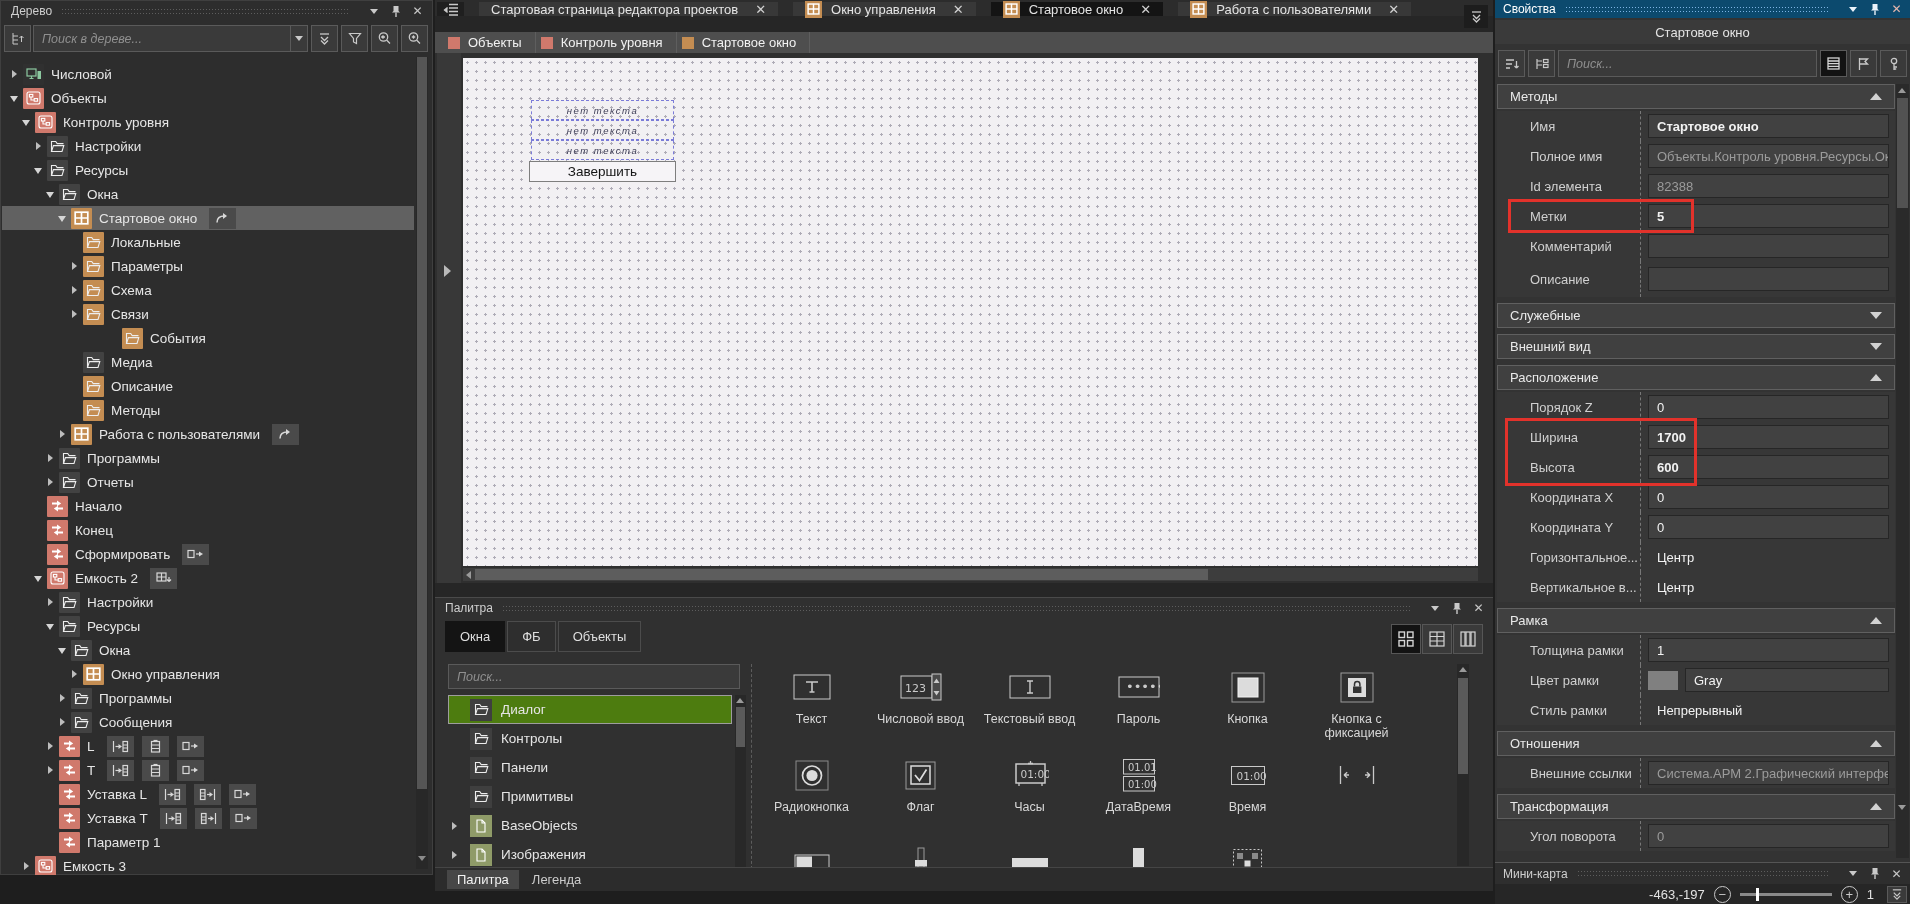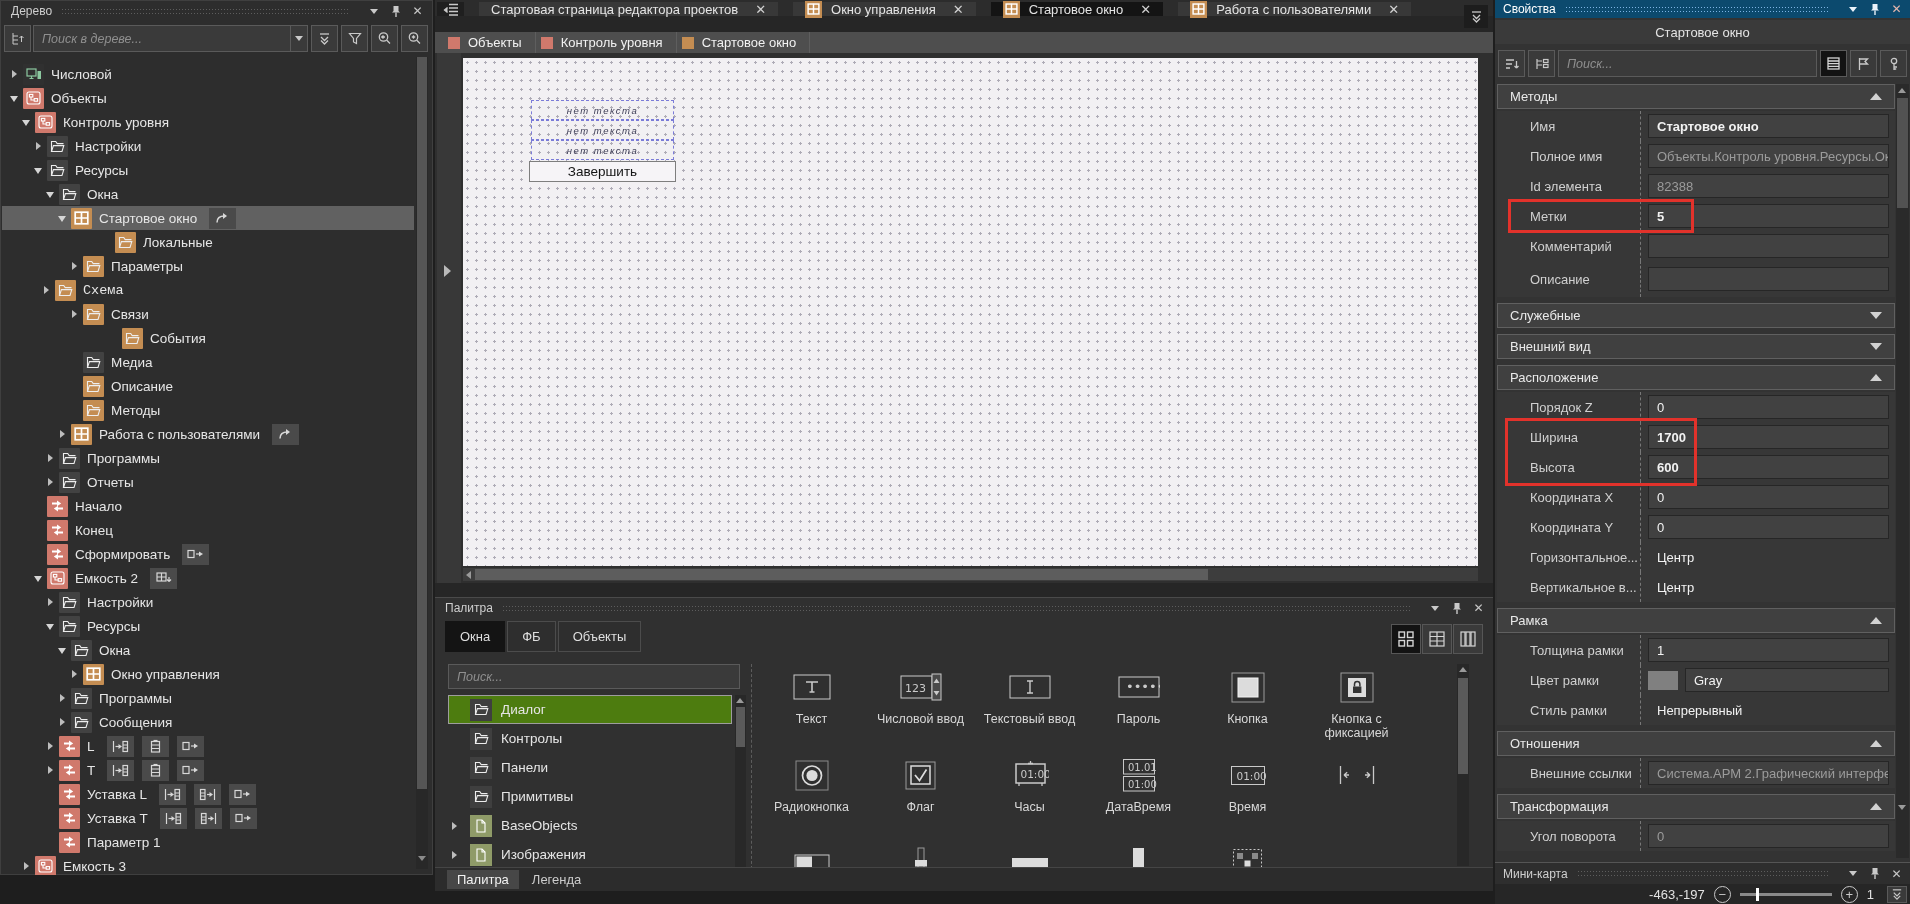--- a/index.html
+++ b/index.html
@@ -264,41 +264,41 @@
             </svg>
           </span>
           <span class="tlabel">Стартовое окно</span>
           <span class="badge">
             <svg width="15" height="12" viewBox="0 0 15 12" fill="none" stroke="#d8d8d8" stroke-width="1.5">
               <path d="M2 10.5 Q2 4 9.5 4"></path>
               <path d="M8 1 L12 4 8 7 Z" fill="#d8d8d8" stroke="none"></path>
             </svg>
           </span>
         </div>
-        <div class="tree-row" style="padding-left: 98px; align-items: center;">
+        <div class="tree-row" style="padding-left: 66px; align-items: center;">
           <span class="expander"></span>
           <span class="ticon folder-orange">
             <svg width="15" height="13" viewBox="0 0 15 13" fill="none" stroke="#ededed" stroke-width="1.1">
               <path d="M1.5 11.5 V1.5 h4.2 L7.2 3.6 h6.3"></path>
               <path d="M1.5 11.5 3.4 5.6 h10.4 L12 11.5 Z"></path>
             </svg>
           </span>
           <span class="tlabel">Локальные</span>
         </div>
         <div class="tree-row" style="padding-left: 66px;">
           <span class="expander right"></span>
           <span class="ticon folder-orange">
             <svg width="15" height="13" viewBox="0 0 15 13" fill="none" stroke="#ededed" stroke-width="1.1">
               <path d="M1.5 11.5 V1.5 h4.2 L7.2 3.6 h6.3"></path>
               <path d="M1.5 11.5 3.4 5.6 h10.4 L12 11.5 Z"></path>
             </svg>
           </span>
           <span class="tlabel">Параметры</span>
         </div>
-        <div class="tree-row" style="padding-left: 38px; font-family: Liberation Mono, monospace;">
+        <div class="tree-row" style="padding-left: 66px;">
           <span class="expander right"></span>
           <span class="ticon folder-orange">
             <svg width="15" height="13" viewBox="0 0 15 13" fill="none" stroke="#ededed" stroke-width="1.1">
               <path d="M1.5 11.5 V1.5 h4.2 L7.2 3.6 h6.3"></path>
               <path d="M1.5 11.5 3.4 5.6 h10.4 L12 11.5 Z"></path>
             </svg>
           </span>
           <span class="tlabel">Схема</span>
         </div>
         <div class="tree-row" style="padding-left: 66px;">

